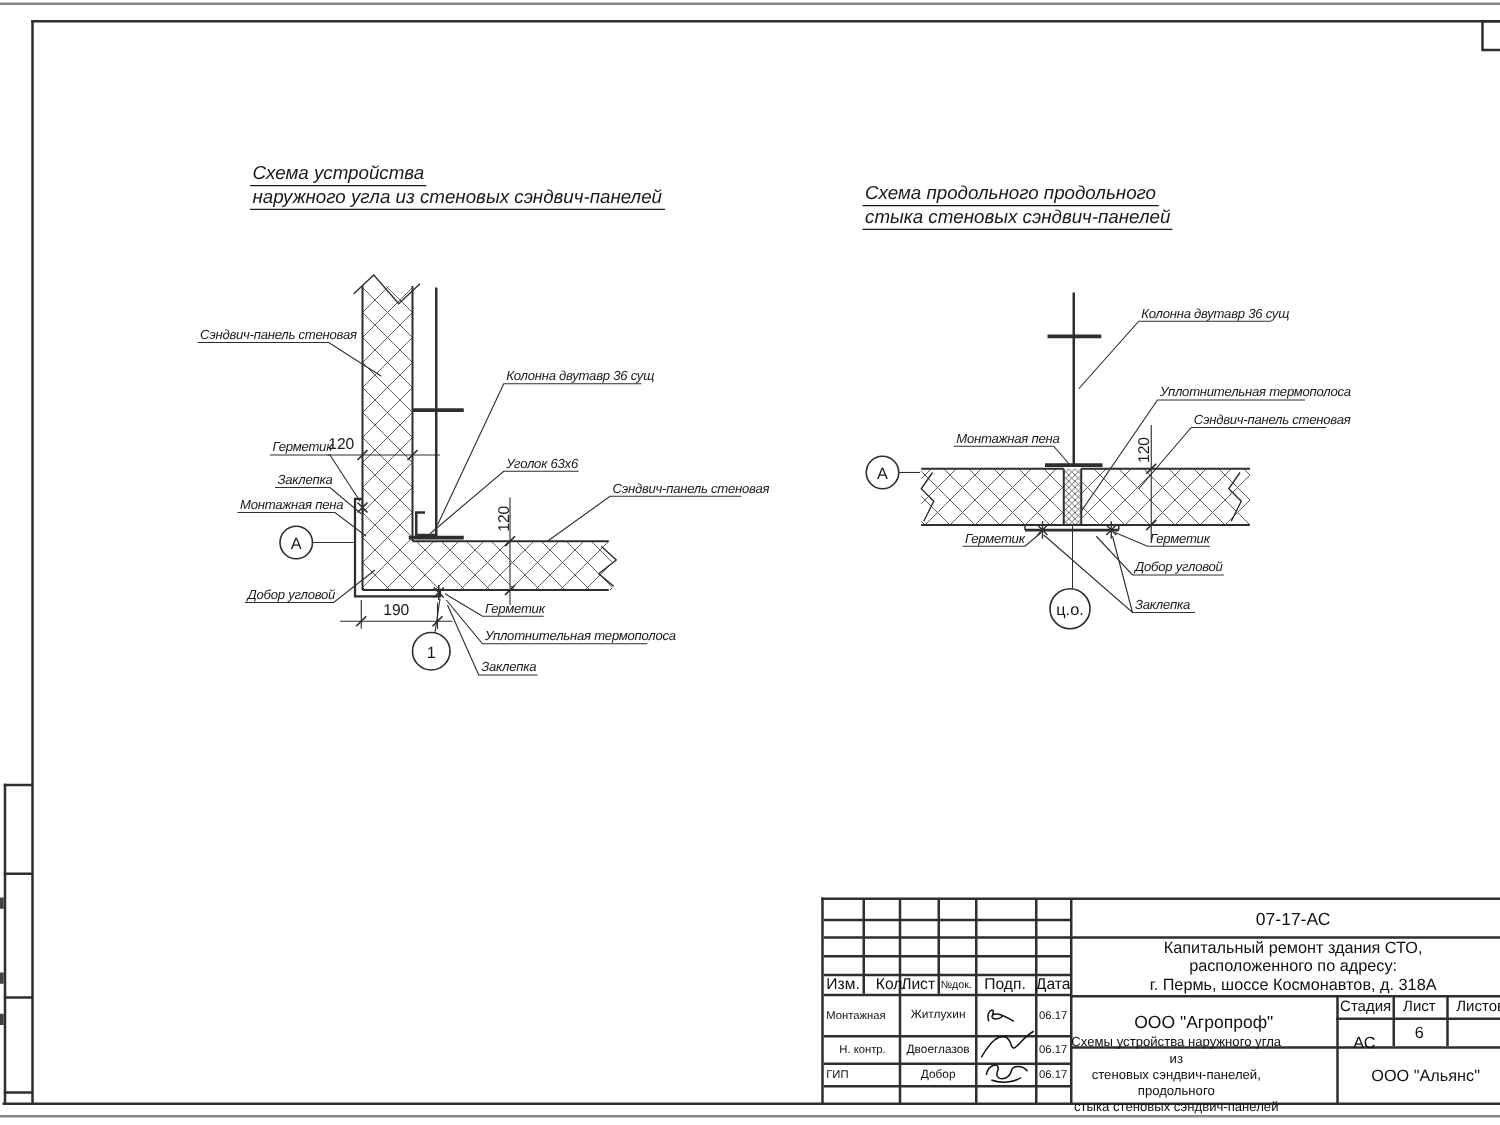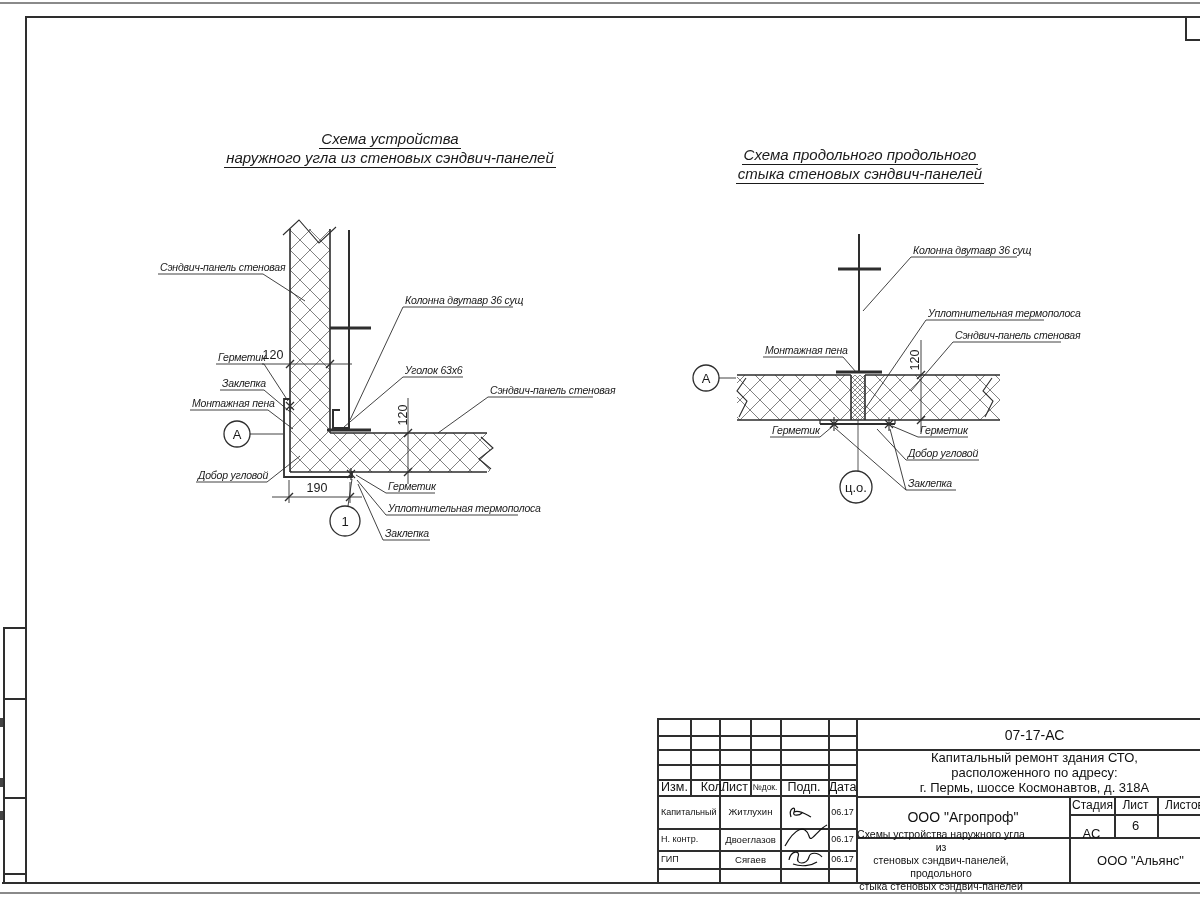--- a/index.html
+++ b/index.html
@@ -7,21 +7,21 @@
   body{background:#ffffff;font-family:"Liberation Sans",sans-serif;position:relative;overflow:hidden;color:#111}
   .abs{position:absolute}
   .line{position:absolute;background:#2e2e2e}
   .grayline{position:absolute;background:#8a8a8a}
   svg{position:absolute;overflow:visible}
   svg .ol{stroke:#2e2e2e;fill:none}
   svg text{fill:#1a1a1a}
   .lbl{font:italic 10.5px "Liberation Sans",sans-serif;letter-spacing:-0.2px}
   .dim{font:12.5px "Liberation Sans",sans-serif}
   .co{font:13px "Liberation Sans",sans-serif}
-  .dtitle{position:absolute;text-align:center;font-style:italic;font-size:15px;line-height:17px;color:#1a1a1a;white-space:nowrap}
+  .dtitle{position:absolute;text-align:left;font-style:italic;font-size:15px;line-height:17px;color:#1a1a1a;white-space:nowrap}
   .dtitle span{border-bottom:1.2px solid #1a1a1a;padding:0 2px 1px 2px;display:inline-block}
   .tb{position:absolute;left:657px;top:718px;width:553px;height:166px;border-top:2px solid #2e2e2e;border-left:2px solid #2e2e2e}
   .tb .vl{position:absolute;top:0;width:1.5px;background:#2e2e2e}
   .tb .hl{position:absolute;height:1.5px;background:#2e2e2e}
   .tbc{position:absolute;display:flex;align-items:center;justify-content:center;text-align:center;color:#111}
   .edge-dash{position:absolute;width:3px;height:9px;background:#444}
 </style>
 </head>
 <body>
 
@@ -284,44 +284,44 @@
       <span>№док.</span>
     </div>
   <div class="tbc" style="left:121px;top:59px;width:48px;height:16px;font-size:12.5px">
       <span>Подп.</span>
     </div>
   <div class="tbc" style="left:169px;top:59px;width:29px;height:16px;font-size:12.5px">
       <span>Дата</span>
     </div>
 
   <div class="tbc" style="left:2px;top:75px;width:58px;height:33px;font-size:9px;justify-content:flex-start">
-      <span>Капитальный</span>
+      <span>Монтажная</span>
     </div>
   <div class="tbc" style="left:62px;top:75px;width:59px;height:33px;font-size:9.5px">
       <span>Житлухин</span>
     </div>
   <div class="tbc" style="left:169px;top:75px;width:29px;height:33px;font-size:9px">
       <span>06.17</span>
     </div>
 
-  <div class="tbc" style="left:2px;top:108px;width:58px;height:22px;font-size:9px;justify-content:flex-start">
+  <div class="tbc" style="left:2px;top:108px;width:58px;height:22px;font-size:9px;justify-content:center">
       <span>Н. контр.</span>
     </div>
   <div class="tbc" style="left:62px;top:108px;width:59px;height:22px;font-size:9.5px">
       <span>Двоеглазов</span>
     </div>
   <div class="tbc" style="left:169px;top:108px;width:29px;height:22px;font-size:9px">
       <span>06.17</span>
     </div>
 
   <div class="tbc" style="left:2px;top:130px;width:58px;height:18px;font-size:9px;justify-content:flex-start">
       <span>ГИП</span>
     </div>
   <div class="tbc" style="left:62px;top:130px;width:59px;height:18px;font-size:9.5px">
-      <span>Сягаев</span>
+      <span>Добор</span>
     </div>
   <div class="tbc" style="left:169px;top:130px;width:29px;height:18px;font-size:9px">
       <span>06.17</span>
     </div>
 
   <svg style="left:124px;top:84px" width="42" height="16" viewBox="0 0 42 16">
     <path d="M8,13 C5,4 14,1 11,8 C9,12 16,12 19,9 M11,8 C16,5 24,11 28,13" stroke="#111" stroke-width="1.2" fill="none"></path>
   </svg>
   <svg style="left:122px;top:102px" width="48" height="26" viewBox="0 0 48 26">
     <path d="M4,24 C14,6 24,2 28,14 C30,22 36,8 46,3" stroke="#111" stroke-width="1.2" fill="none"></path>

